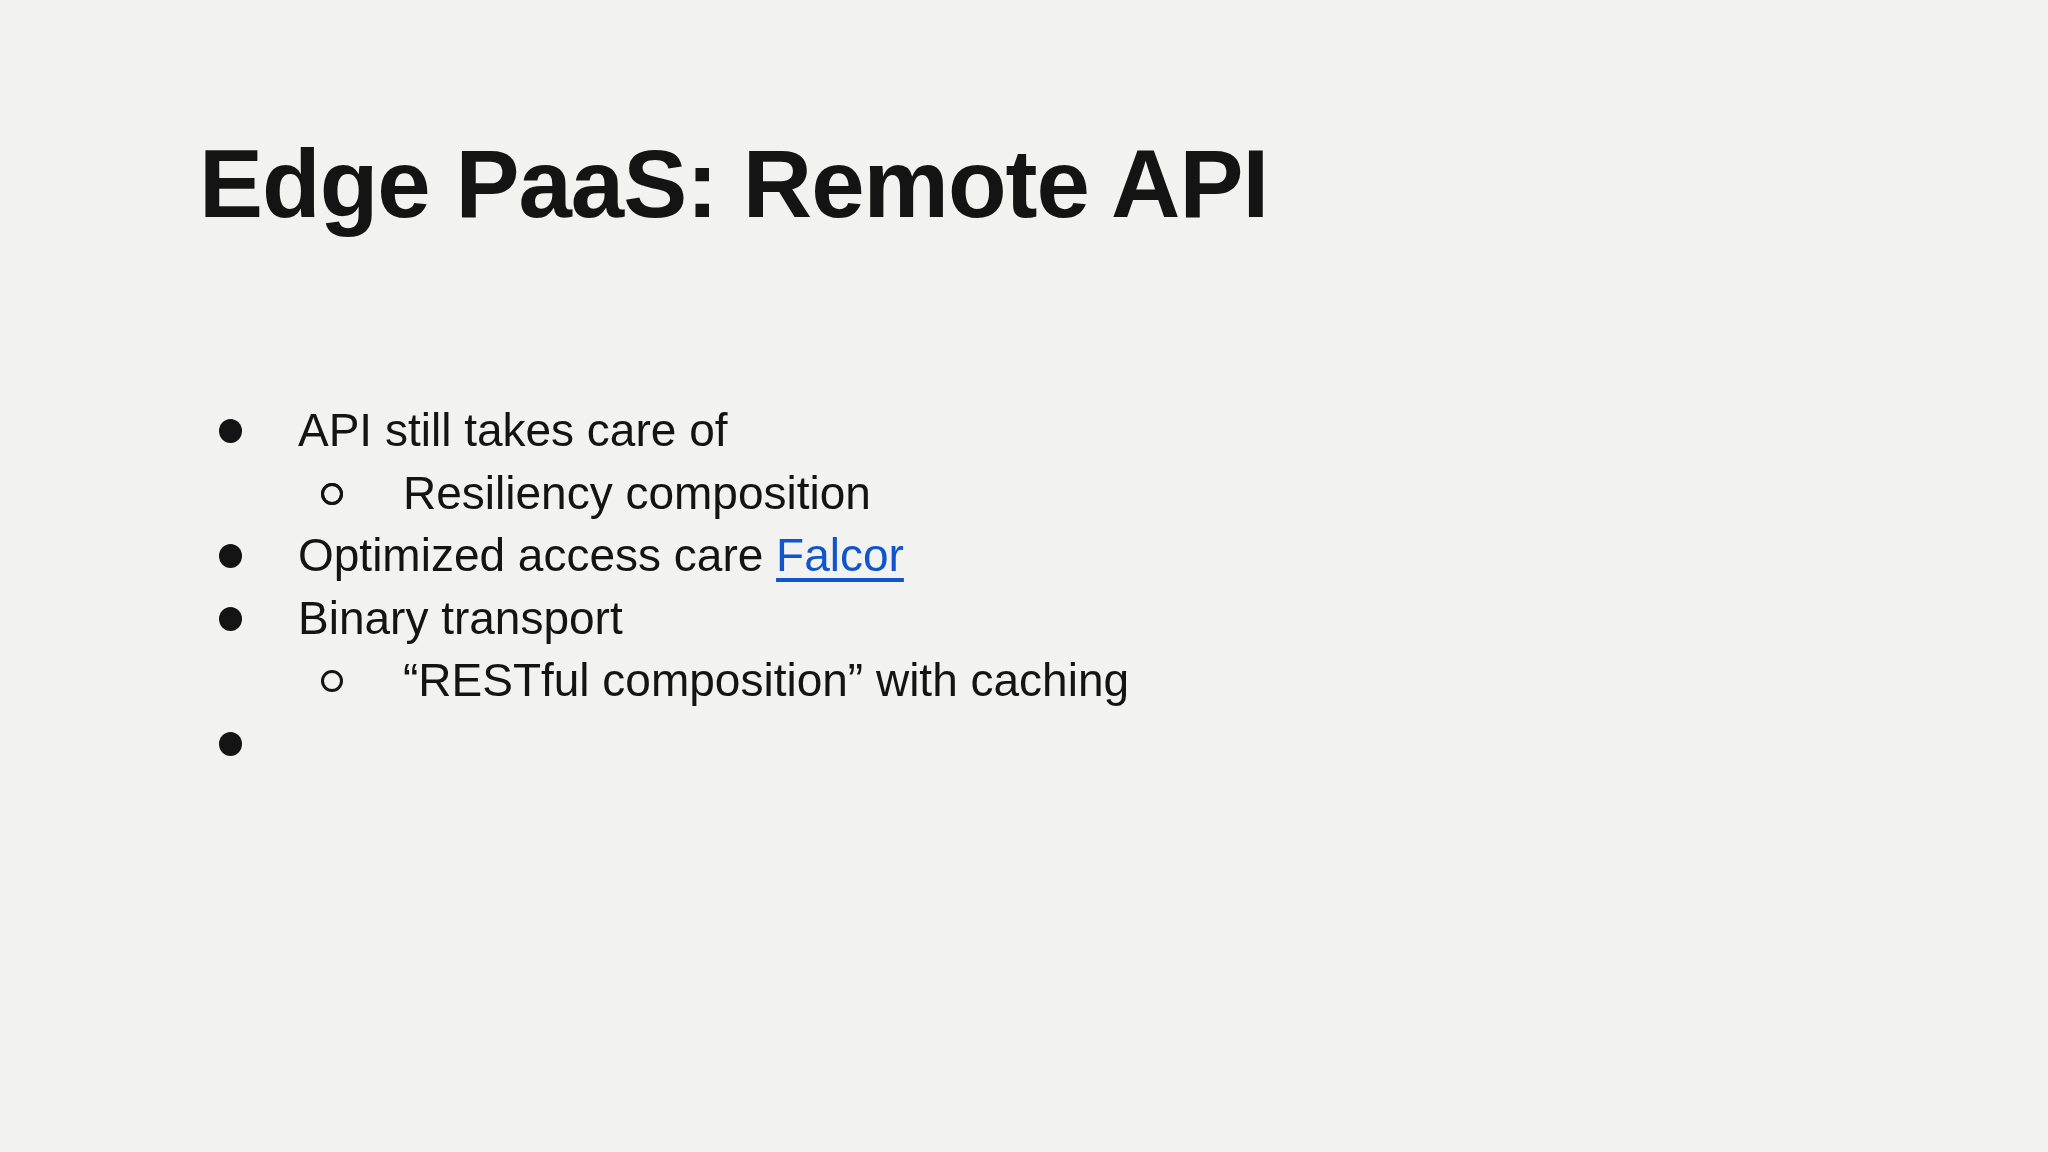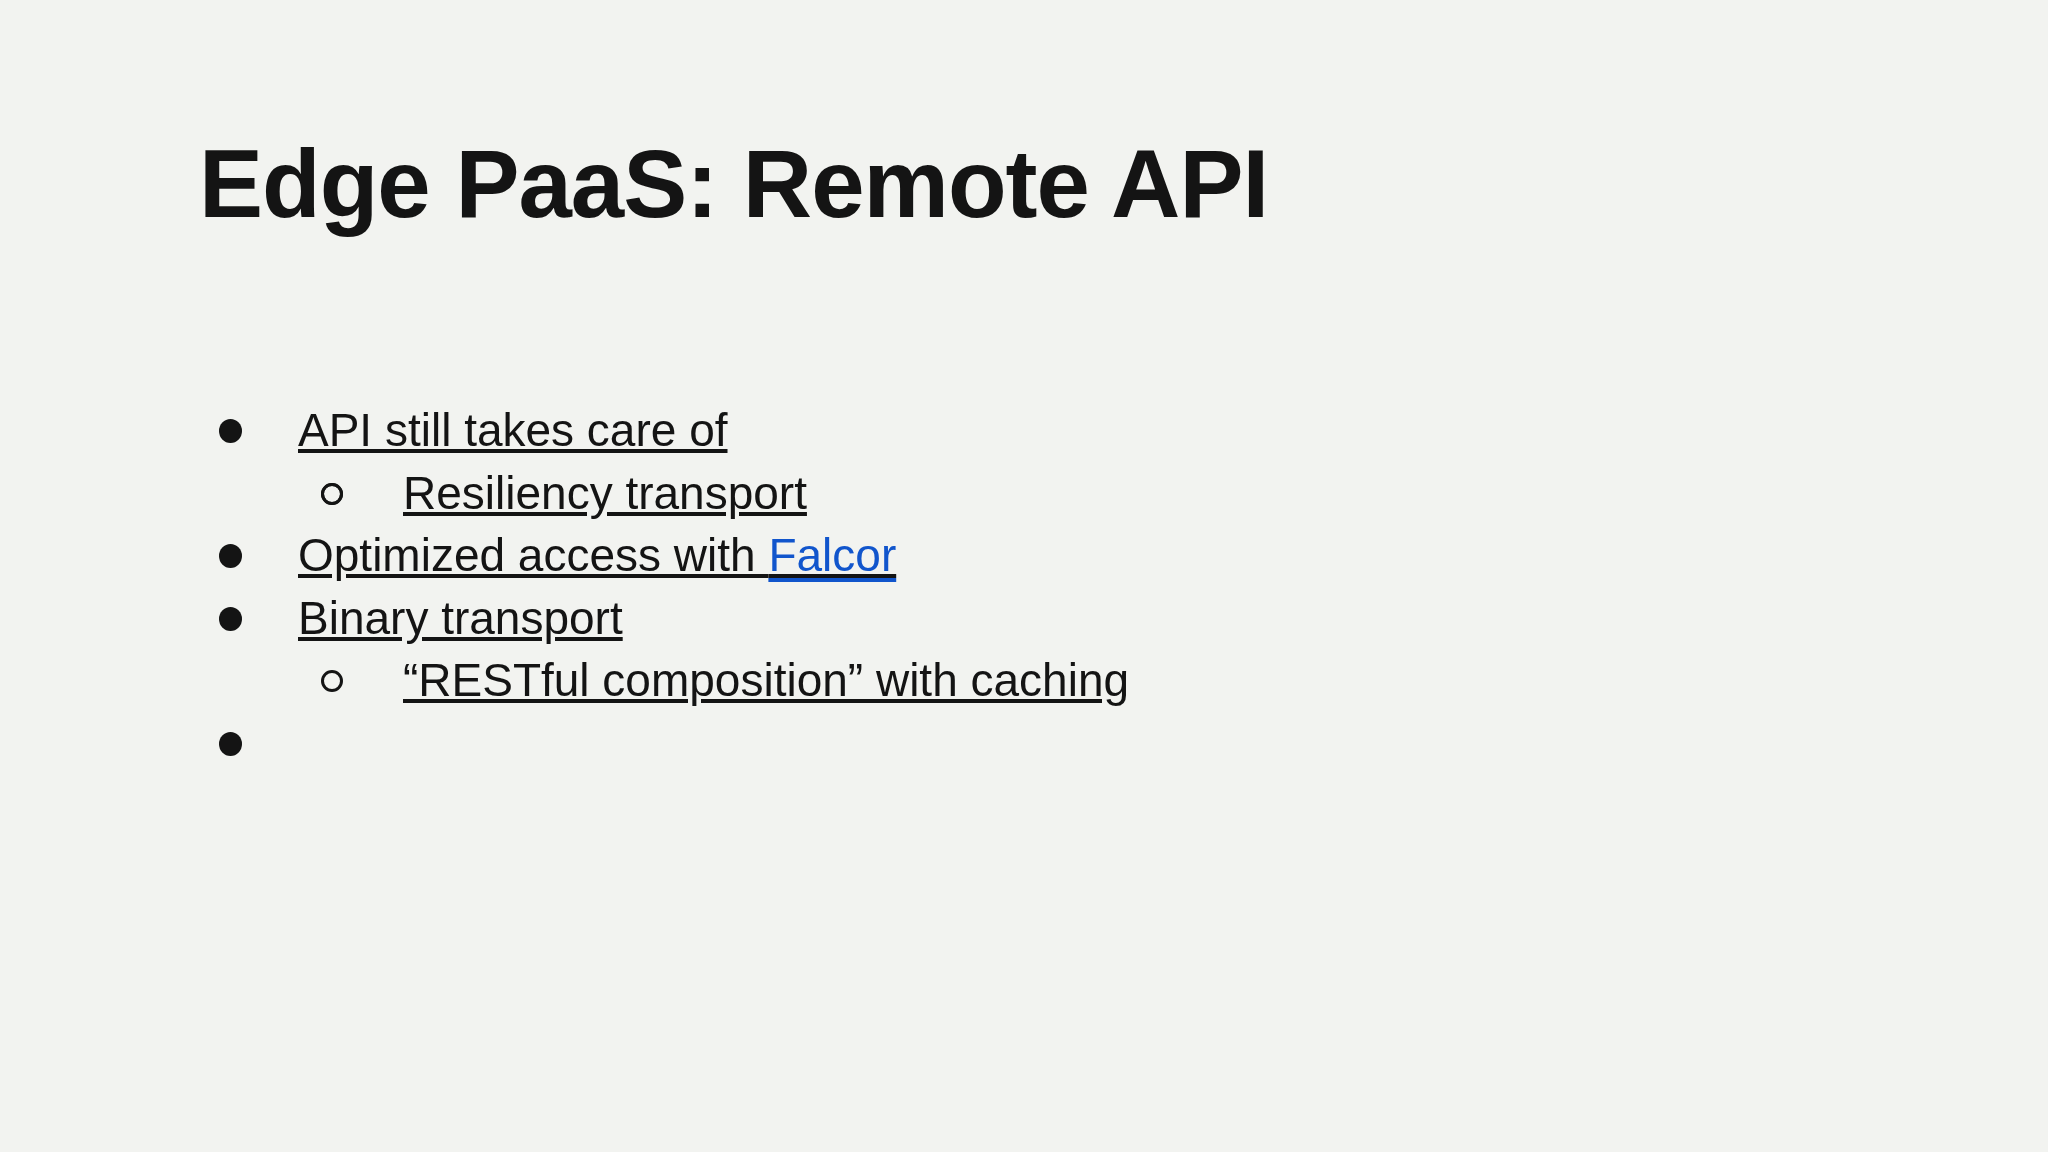--- a/index.html
+++ b/index.html
@@ -40,21 +40,20 @@
     list-style: none;
     width: 100%;
     font-size: 46px;
     line-height: 62.5px;
     color: var(--fg, #141414);
   }
 
   li.bullet {
     position: relative;
     white-space: nowrap;
-    text-decoration: underline;
   }
 
   li.level-1 { padding-left: 298px; }
   li.level-2 { padding-left: 403px; }
 
   .marker {
     position: absolute;
     box-sizing: border-box;
     border-radius: 50%;
   }
@@ -87,19 +86,19 @@
 </style>
 </head>
 <body>
 
 <div class="slide" style="--bg: #f2f3f0; --fg: #141414; --link: #1155cc;">
   <h1 class="title">Edge PaaS: Remote API</h1>
 
   <ul class="bullets" id="bullet-list">
       <li class="bullet level-1"><span class="marker m1"></span><span>API still takes care of</span></li>
       <li class="bullet level-2"><span class="marker m2"></span></li>
-      <li class="bullet level-2"><span class="marker m2"></span><span>Resiliency transport</span></li>
-      <li class="bullet level-1"><span class="marker m1"></span><span>Optimized access with </span><a href="#" class="link">Falcor</a></li>
+      <li class="bullet level-2"><span class="marker m2"></span><span>Resiliency composition</span></li>
+      <li class="bullet level-1"><span class="marker m1"></span><span>Optimized access care </span><a href="#" class="link">Falcor</a></li>
       <li class="bullet level-1"><span class="marker m1"></span><span>Binary transport</span></li>
       <li class="bullet level-2"><span class="marker m2"></span><span>“RESTful composition” with caching</span></li>
       <li class="bullet level-1"><span class="marker m1"></span></li>
     </ul>
 </div>
 
 </body></html>

